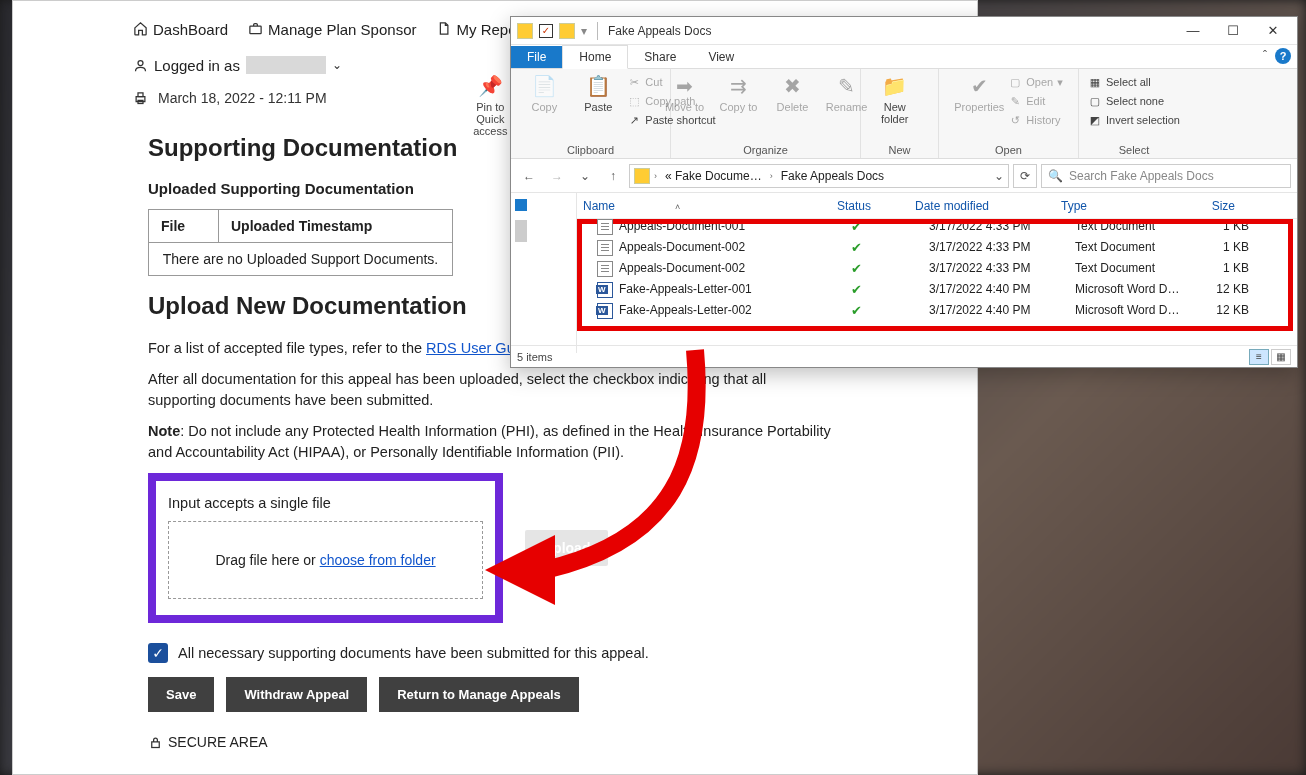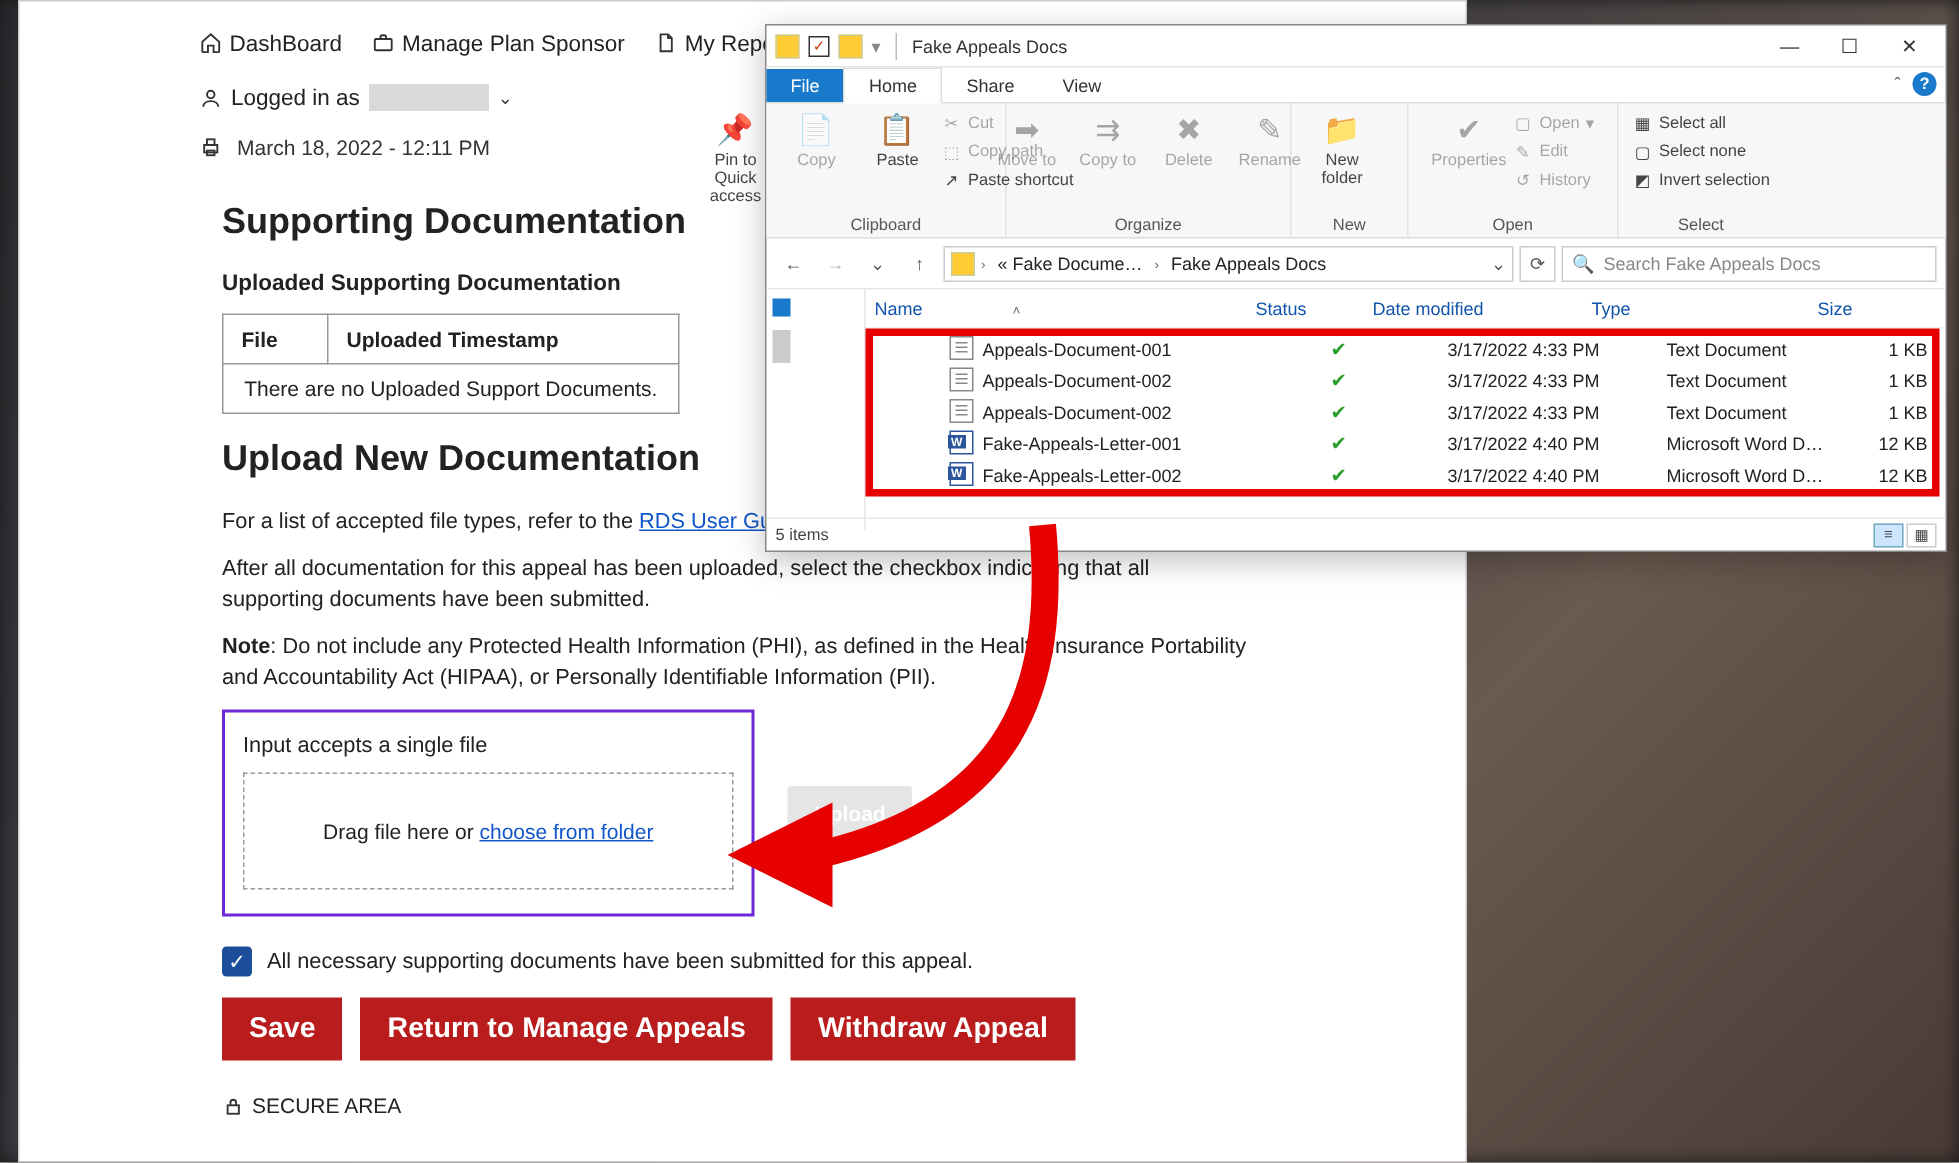--- a/index.html
+++ b/index.html
@@ -63,21 +63,21 @@
   table.docs {
     border-collapse: collapse; width: 305px; margin-bottom: 16px;
   }
   table.docs th, table.docs td {
     border: 1px solid #999; padding: 8px 12px; font-size:14px; text-align:left;
   }
   table.docs th { font-weight:700; }
   .para { font-size:14.5px; line-height:1.45; margin: 10px 0; }
   .link { color:#1155cc; text-decoration: underline; cursor:pointer; }
   .red-box {
-    border: 2px solid #6d28d9;
+    border: 8px solid #6d28d9;
     padding: 8px 12px 16px 12px;
     width: 355px;
     position: relative;
   }
   .input-hint { font-size:14.5px; margin: 6px 0 10px 0; }
   .dropzone {
     border: 1px dashed #999;
     text-align:center;
     padding: 30px 10px;
     font-size:14px;
@@ -96,22 +96,22 @@
   }
   .row-flex { display:flex; align-items:center; gap:10px; }
   .check-row { display:flex; align-items:center; gap:10px; margin: 20px 0 14px 0; font-size:14.5px; }
   .checkbox {
     width:20px; height:20px; background:#1b4f9c; border-radius:3px;
     display:flex; align-items:center; justify-content:center;
     color:#fff; font-size:14px;
   }
   .btn-row { display:flex; gap:12px; }
   .btn {
-    background:#b91c1c; color:#fff; border:none;
-    padding: 10px 18px; font-size:19px; font-weight:700;
+    background:#404040; color:#fff; border:none;
+    padding: 10px 18px; font-size:13px; font-weight:700;
     cursor:pointer;
   }
   .secure { margin-top: 22px; font-size:14px; color:#222; display:flex; align-items:center; gap:5px; }
   
   .arrow-svg {
     position:absolute;
     top: 340px;
     left: 475px;
     width: 280px;
     height: 280px;
@@ -196,22 +196,22 @@
   .col-date { width:146px; cursor:pointer; }
   .col-type { width:120px; cursor:pointer; }
   .col-size { width:64px; text-align:right; padding-right:10px; cursor:pointer; }
   .sort-arrow { font-size:9px; color:#666; margin-left:60px; }
   .redbox-files {
     position:absolute; top:26px; left:0; right:4px; height:112px;
     border:5px solid #e60000;
     pointer-events:none;
   }
   .frow {
-    display:flex; align-items:flex-end; padding-left:20px;
-    font-size:12px; height:21px; cursor:pointer;margin-left:36px;
+    display:flex; align-items:flex-start; padding-left:20px;
+    font-size:12px; height:21px; cursor:pointer;
   }
   .frow .ficon { width:16px;height:16px;margin-right:6px;flex-shrink:0; }
   .ficon-txt { border:1px solid #888; background:#fff; position:relative; }
   .ficon-txt::after { content:""; position:absolute; left:3px; right:3px; top:3px; height:1px; background:#888; box-shadow:0 3px 0 #888,0 6px 0 #888; }
   .ficon-docx { background:#fff; border:1px solid #2b579a; position:relative; }
   .ficon-docx::before { content:"W"; position:absolute; left:-2px; top:2px; background:#2b579a; color:#fff; font-size:8px; padding:0 2px; font-weight:bold; }
   .fname { width:232px; }
   .fstatus { width:78px; color:#2a9d2a; font-size:13px; }
   .fdate { width:146px; }
   .ftype { width:120px; overflow:hidden; text-overflow:ellipsis; white-space:nowrap; }
@@ -309,22 +309,22 @@
         <button class="upload-disabled">Upload</button>
       </div>
 
       <div class="check-row">
         <span class="checkbox">✓</span>
         <span>All necessary supporting documents have been submitted for this appeal.</span>
       </div>
 
       <div class="btn-row">
         <button class="btn">Save</button>
+        <button class="btn">Withdraw Appeal</button>
         <button class="btn">Return to Manage Appeals</button>
-        <button class="btn">Withdraw Appeal</button>
       </div>
 
       <div class="secure">
         <svg class="icon-inline" viewBox="0 0 24 24">
             <rect x="6" y="11" width="12" height="9"></rect>
             <path d="M9 11V8a3 3 0 0 1 6 0v3"></path>
           </svg>
         <span>SECURE AREA</span>
       </div>
     </div>

